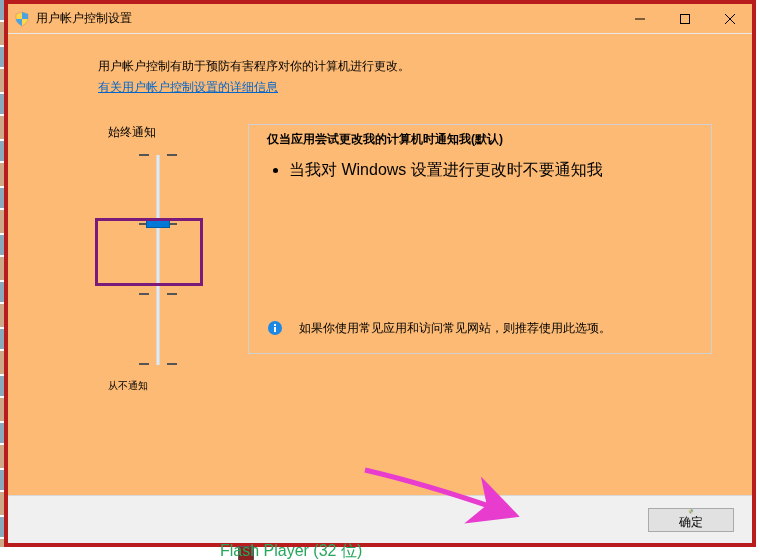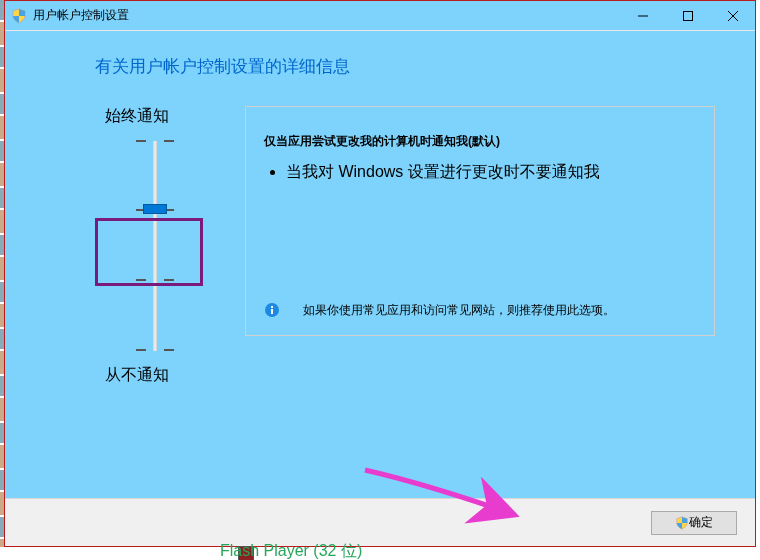--- a/index.html
+++ b/index.html
@@ -1,48 +1,48 @@
 <!DOCTYPE html>
 <html><head>
 <meta charset="utf-8">
 <style>
 * { box-sizing: border-box; margin: 0; padding: 0; }
 body { font-family: "Microsoft YaHei", "Segoe UI", sans-serif; font-size: 12px; background: #fff; width: 760px; height: 560px; overflow: hidden; position: relative; }
-.window { width: 752px; height: 547px; border: 1px solid #b91c1c; position: absolute; top: 0; left: 4px; background: #7dd3fc; }
+.window { width: 752px; height: 547px; border: 4px solid #b91c1c; position: absolute; top: 0; left: 4px; background: #fdba74; }
 .titlebar { height: 30px; display: flex; align-items: center; padding: 0 0 0 6px; border-bottom: 1px solid #e8e8e8; }
 .titlebar-icon { width: 16px; height: 16px; margin-right: 6px; }
 .titlebar-text { font-size: 12px; color: #000; flex: 1; }
 .win-controls { display: flex; height: 100%; }
 .win-btn { width: 45px; height: 29px; display: flex; align-items: center; justify-content: center; cursor: default; }
 .content { padding: 24px 40px 0 90px; }
 .heading { color: #0033aa; font-size: 16px; font-weight: normal; margin-bottom: 18px; }
 .desc { font-size: 12px; color: #000; margin-bottom: 4px; }
-.link { color: #0066cc; cursor: pointer; font-size: 17px; }
+.link { color: #0066cc; text-decoration: underline; cursor: pointer; font-size: 12px; }
 .body-area { display: flex; margin-top: 28px; }
 .slider-col { width: 120px; display: flex; flex-direction: column; align-items: center; }
-.slider-label-top { font-size: 16px; margin-bottom: 14px; align-self: flex-start; margin-left: 10px; }
-.slider-label-bottom { font-size: 16px; margin-top: 14px; align-self: flex-start; margin-left: 10px; }
+.slider-label-top { font-size: 12px; margin-bottom: 14px; align-self: flex-start; margin-left: 10px; }
+.slider-label-bottom { font-size: 10px; margin-top: 14px; align-self: flex-start; margin-left: 10px; }
 .slider-track-wrap { position: relative; height: 210px; width: 80px; display: flex; justify-content: center; }
 .slider-track { width: 4px; background: linear-gradient(to right,#d0d0d0,#f0f0f0,#d0d0d0); height: 100%; position: relative; }
 .tick { position: absolute; width: 38px; left: 50%; transform: translateX(-50%); display: flex; justify-content: space-between; }
 .tick span { width: 10px; border-top: 2px solid #555; }
 .tick.t0 { top: -1px; }
 .tick.t1 { top: 68px; }
 .tick.t2 { top: 138px; }
 .tick.t3 { top: 208px; }
 .thumb { position: absolute; width: 24px; height: 10px; background: #0078d7; left: 50%; transform: translateX(-50%); top: 63px; border: 1px solid #005a9e; }
 .highlight-box { position: absolute; border: 3px solid #7a1a7a; width: 108px; height: 68px; left: 95px; top: 218px; pointer-events: none; }
-.detail-panel { flex: 1; border: 1px solid #d0d0d0; padding: 26px 18px 16px 18px; margin-left: 30px; height: 230px; display: flex; flex-direction: column; }
+.detail-panel { flex: 1; border: 1px solid #d0d0d0; padding: 6px 18px 16px 18px; margin-left: 30px; height: 230px; display: flex; flex-direction: column; }
 .panel-title { font-size: 12px; font-weight: bold; margin-bottom: 12px; }
 .bullet-list { list-style: disc; padding-left: 22px; font-size: 16px; }
 .bullet-list li { margin-bottom: 6px; }
-.recommend { display: flex; align-items: flex-start; gap: 23px; margin-top: auto; font-size: 12px; line-height: 1.5; }
+.recommend { display: flex; align-items: flex-start; gap: 16px; margin-top: auto; font-size: 12px; line-height: 1.5; }
 .info-icon { width: 16px; height: 16px; flex-shrink: 0; margin-top: 1px; }
 .footer { position: absolute; bottom: 0; left: 0; right: 0; height: 48px; background: #f0f0f0; border-top: 1px solid #d8d8d8; display: flex; align-items: center; justify-content: flex-end; padding-right: 18px; gap: 8px; }
-.btn { min-width: 86px; height: 24px; border: 1px solid #aaa; background: #e1e1e1; font-size: 12px; display: inline-flex; align-items: center; justify-content: center; gap: 0; cursor: default; padding: 0 10px; }
+.btn { min-width: 86px; height: 24px; border: 1px solid #aaa; background: #e1e1e1; font-size: 12px; display: inline-flex; align-items: center; justify-content: center; gap: 0; cursor: default; padding: 0 10px; flex-direction: column; }
 .shield-sm { width: 14px; height: 14px; }
 .arrow { position: absolute; left: 360px; top: 465px; pointer-events: none; }
 .sidecrumb { position: absolute; top: 0; left: 0; width: 4px; height: 547px; background: repeating-linear-gradient(#8ab 0 20px,#fff 20px 22px,#ca8 22px 45px,#fff 45px 47px); }
 .bg-text { position: absolute; bottom: -2px; left: 220px; color: #26a65b; font-size: 16px; font-family: Arial; }
 .bg-icon { position: absolute; bottom: -2px; left: 238px; width: 16px; height: 16px; background: #8b2020; border: 1px solid #555; }
 </style>
 </head>
 <body>
 
 <div class="sidecrumb"></div>
@@ -69,20 +69,21 @@
       <div class="win-btn close">
         <svg width="10" height="10" viewBox="0 0 10 10">
             <line x1="0" y1="0" x2="10" y2="10" stroke="#000" stroke-width="1"></line>
             <line x1="10" y1="0" x2="0" y2="10" stroke="#000" stroke-width="1"></line>
           </svg>
       </div>
     </div>
   </div>
 
   <div class="content">
+    <p class="desc">用户帐户控制有助于预防有害程序对你的计算机进行更改。</p>
     <a class="link">有关用户帐户控制设置的详细信息</a>
 
     <div class="body-area">
       <div class="slider-col">
         <div class="slider-label-top">始终通知</div>
         <div class="slider-track-wrap">
           <div class="slider-track"></div>
           <div class="tick t0">
               <span></span>
               <span></span>

